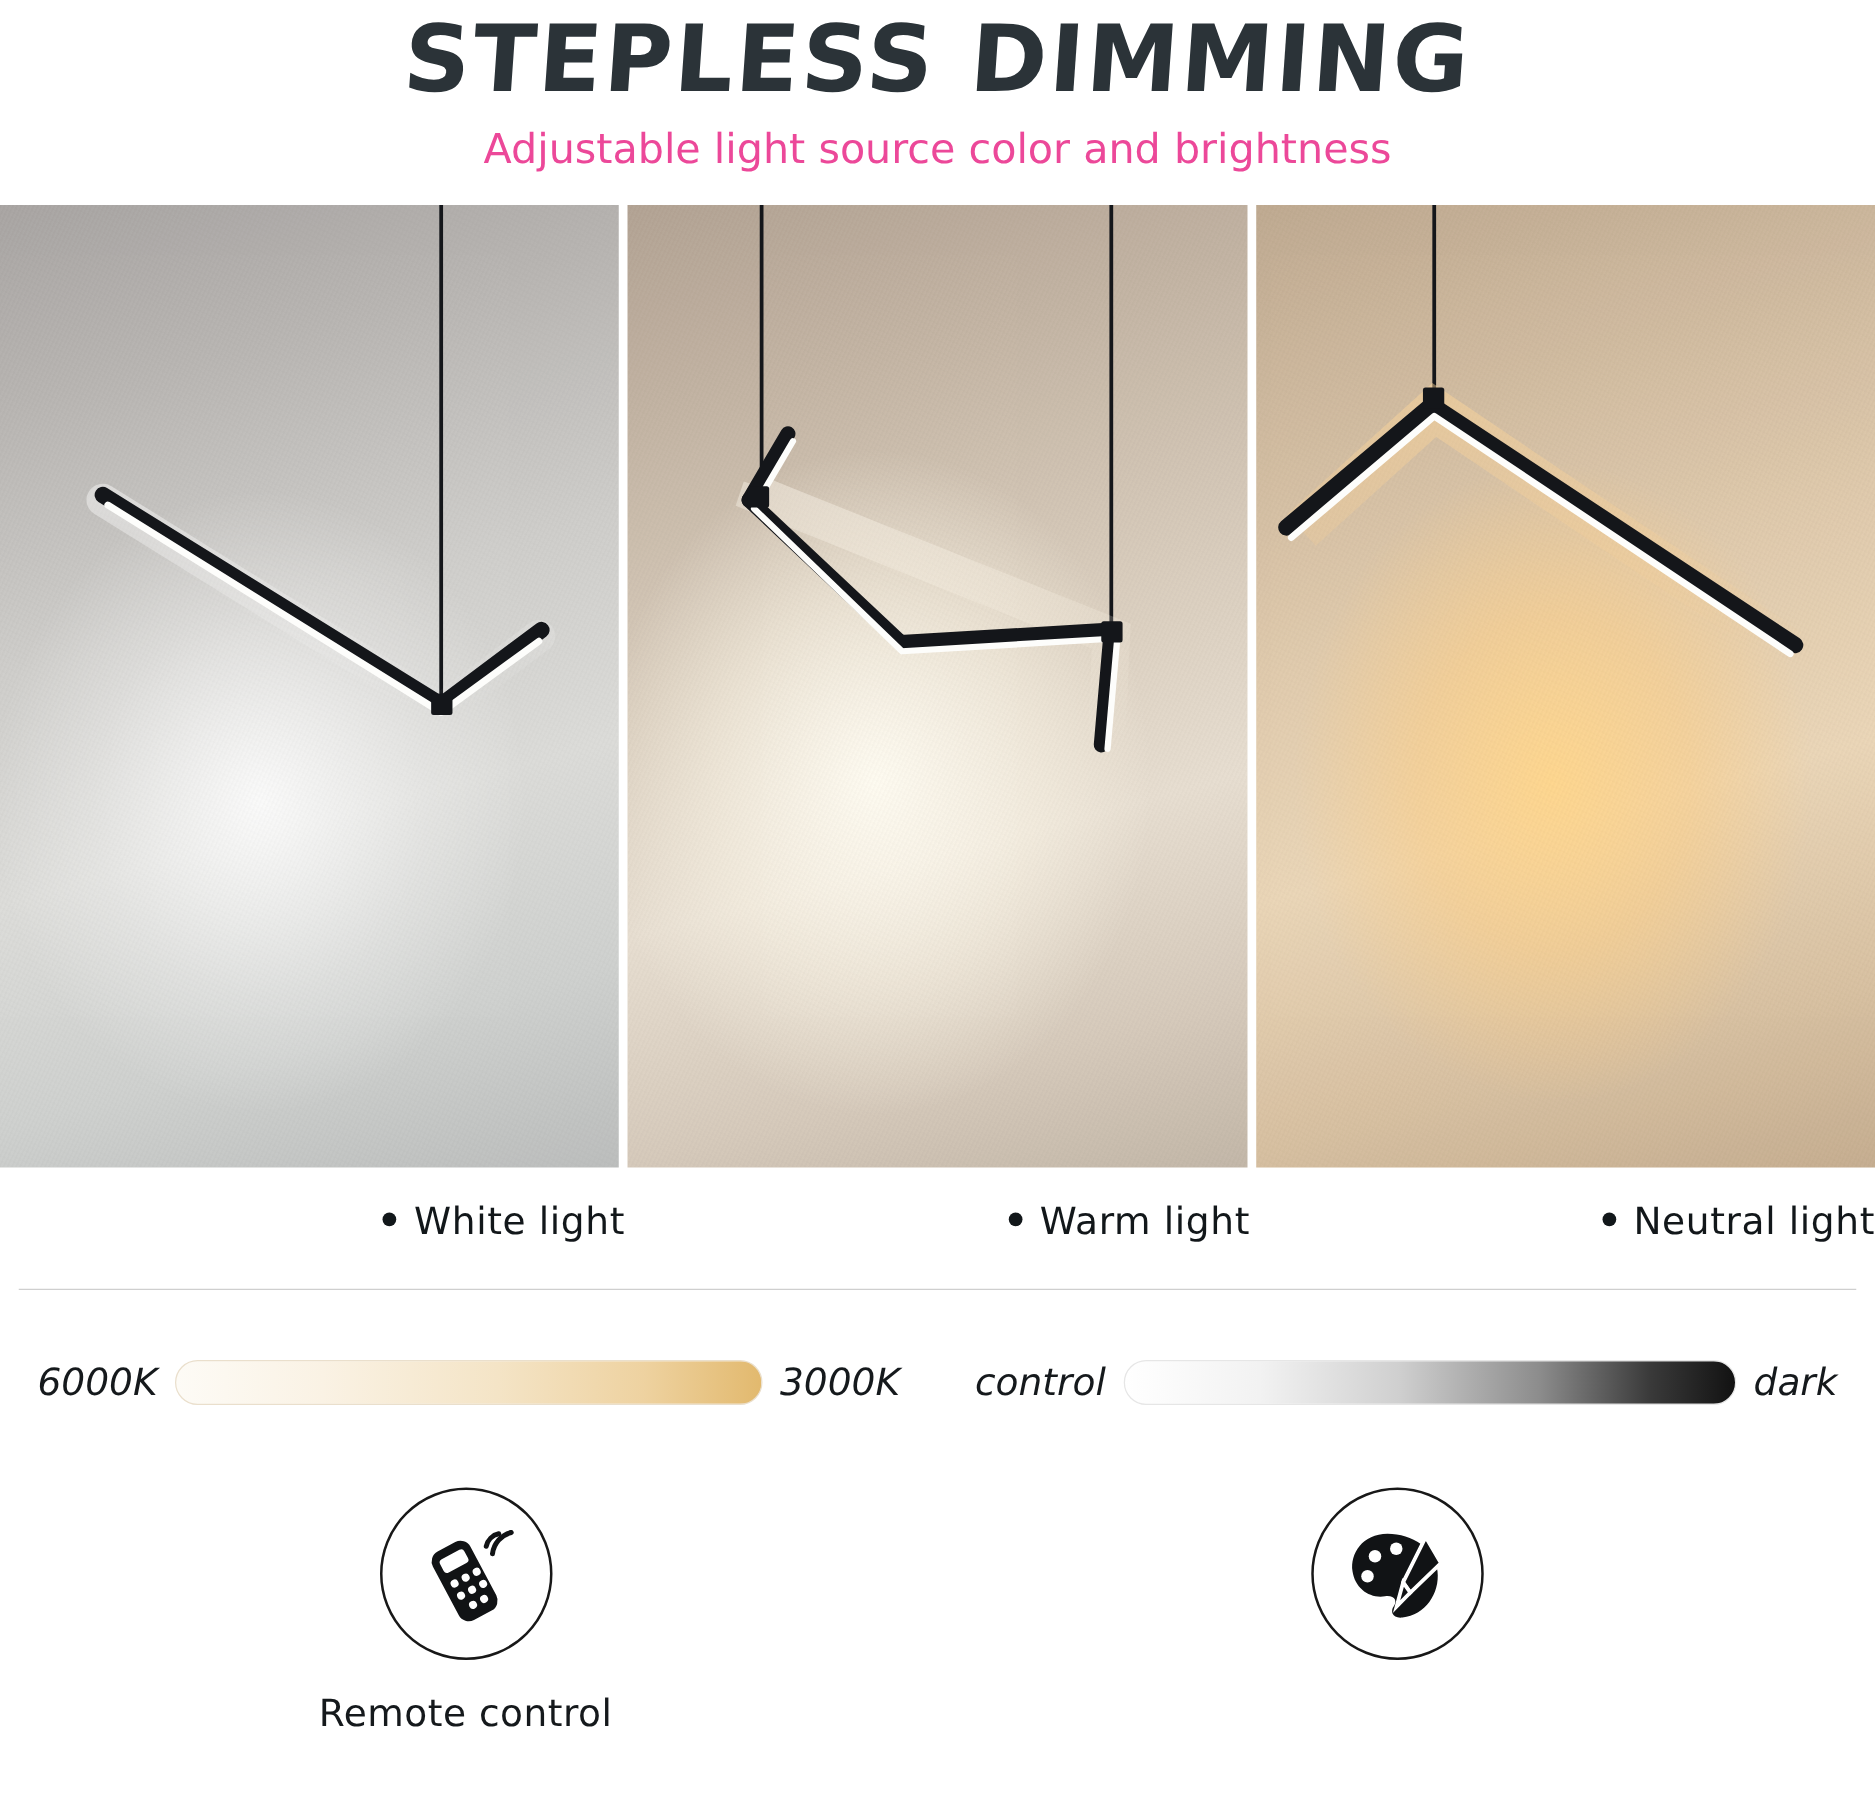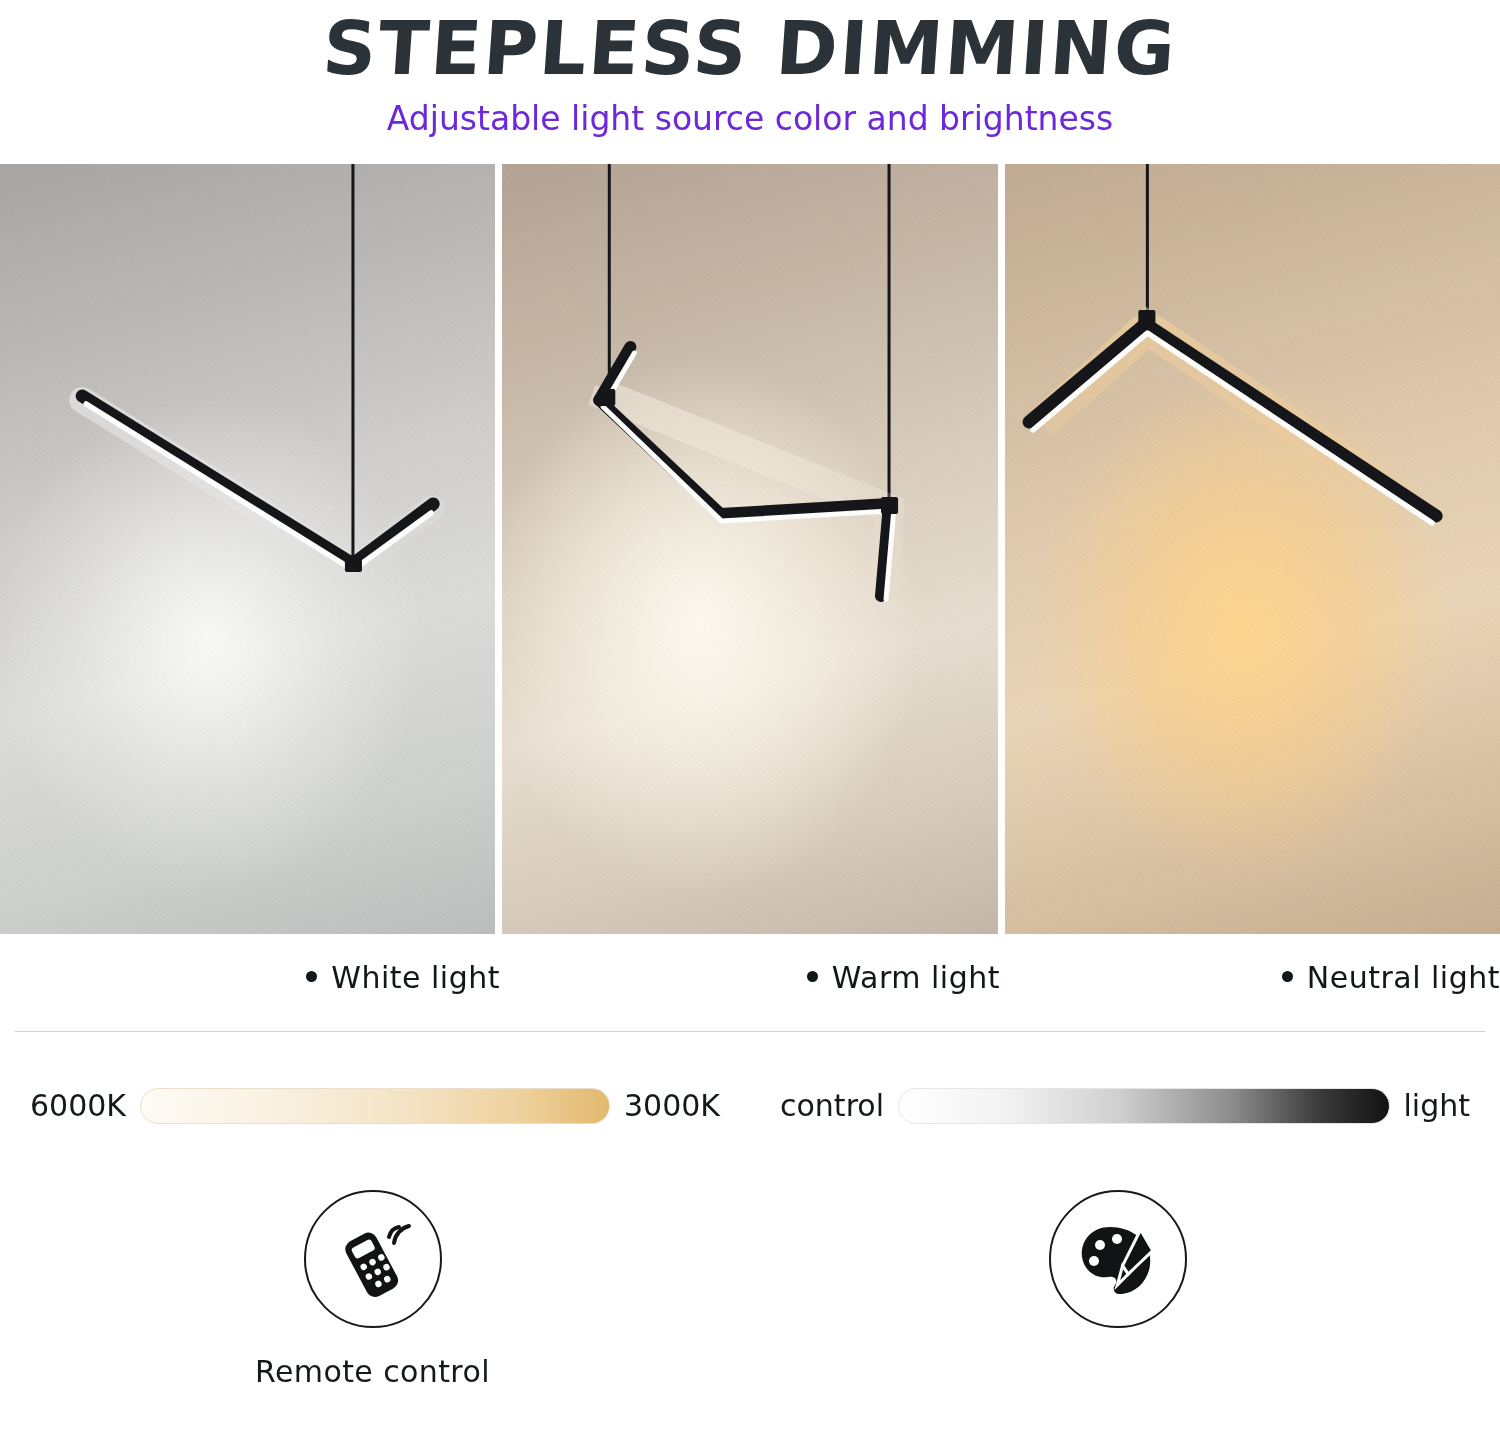--- a/index.html
+++ b/index.html
@@ -28,21 +28,21 @@
     font-weight: 700;
     letter-spacing: 2px;
     color: #2b3338;
     text-transform: uppercase;
     transform: skewX(-4deg);
     margin: 0;
   }
   .subtitle {
     font-size: 33px;
     line-height: 46px;
-    color: #6d28d9;
+    color: #ec4899;
     margin: 6px 0 0 0;
     font-weight: 400;
   }
 
   
   .photos {
     position: relative;
     margin-top: 22px;
     width: 1500px;
     height: 770px;
@@ -123,23 +123,24 @@
   
   .bars {
     display: flex;
     width: 1500px;
     margin-top: 56px;
     align-items: center;
   }
   .bar-group {
     flex: 1 1 0;
     display: flex;
-    align-items: flex-start;
+    align-items: flex-end;
     padding: 0 30px;
     box-sizing: border-box;
+    font-style: italic;
   }
   .bar-label {
     font-size: 30px;
     color: #15191c;
     white-space: nowrap;
   }
   .bar {
     flex: 1 1 auto;
     height: 36px;
     border-radius: 18px;
@@ -274,21 +275,21 @@
 
 <div class="bars">
   <div class="bar-group">
     <span class="bar-label">6000K</span>
     <div class="bar temp"></div>
     <span class="bar-label">3000K</span>
   </div>
   <div class="bar-group">
     <span class="bar-label">control</span>
     <div class="bar bright"></div>
-    <span class="bar-label">light</span>
+    <span class="bar-label">dark</span>
   </div>
 </div>
 
 <div class="features">
 
   <div class="feature">
     <div class="circle">
       <svg width="92" height="92" viewBox="0 0 92 92">
         <g transform="rotate(-28 46 50)">
           <rect x="27" y="20" width="34" height="62" rx="9" fill="#111315"></rect>

